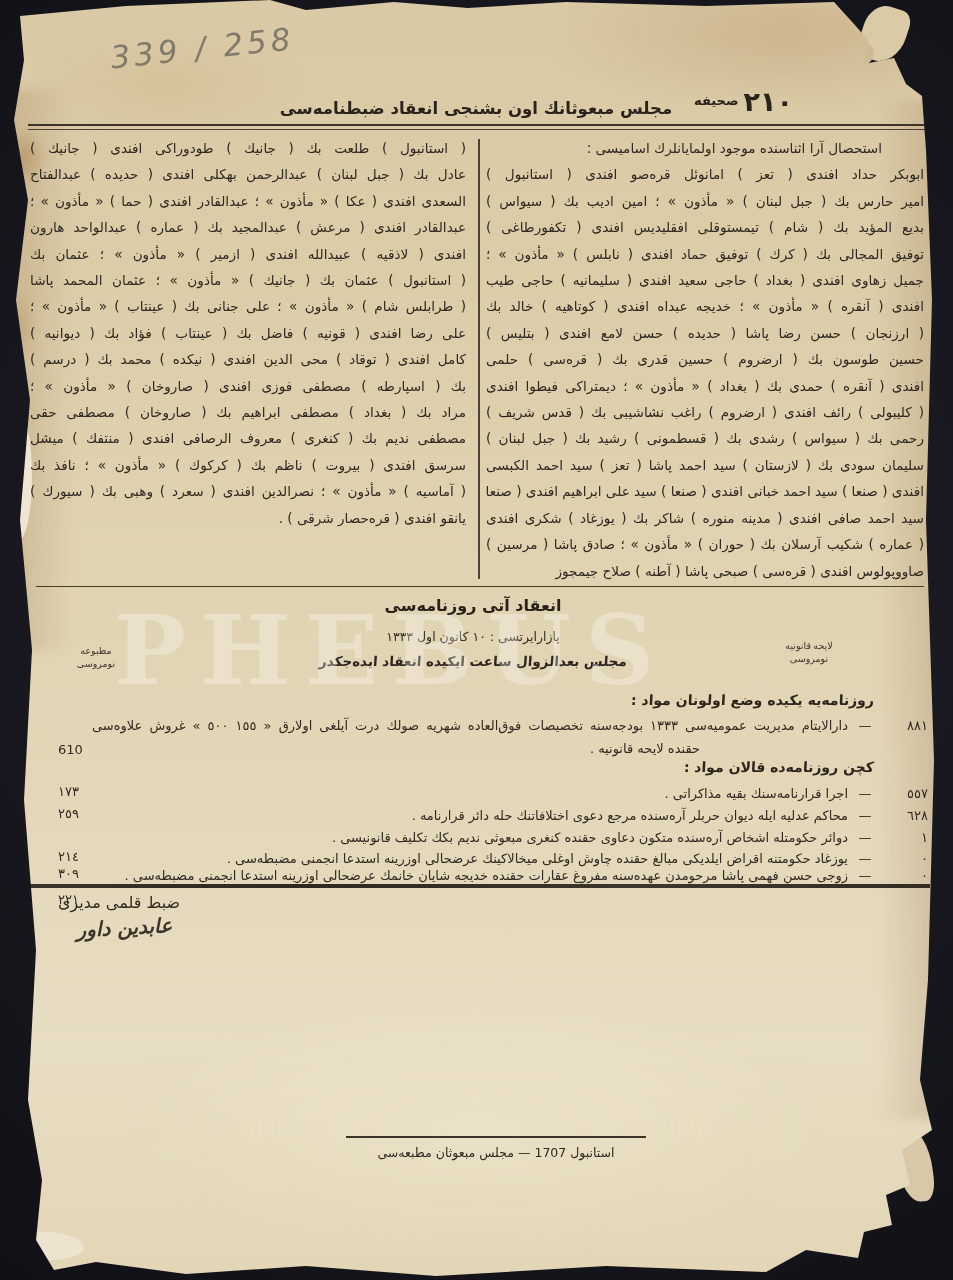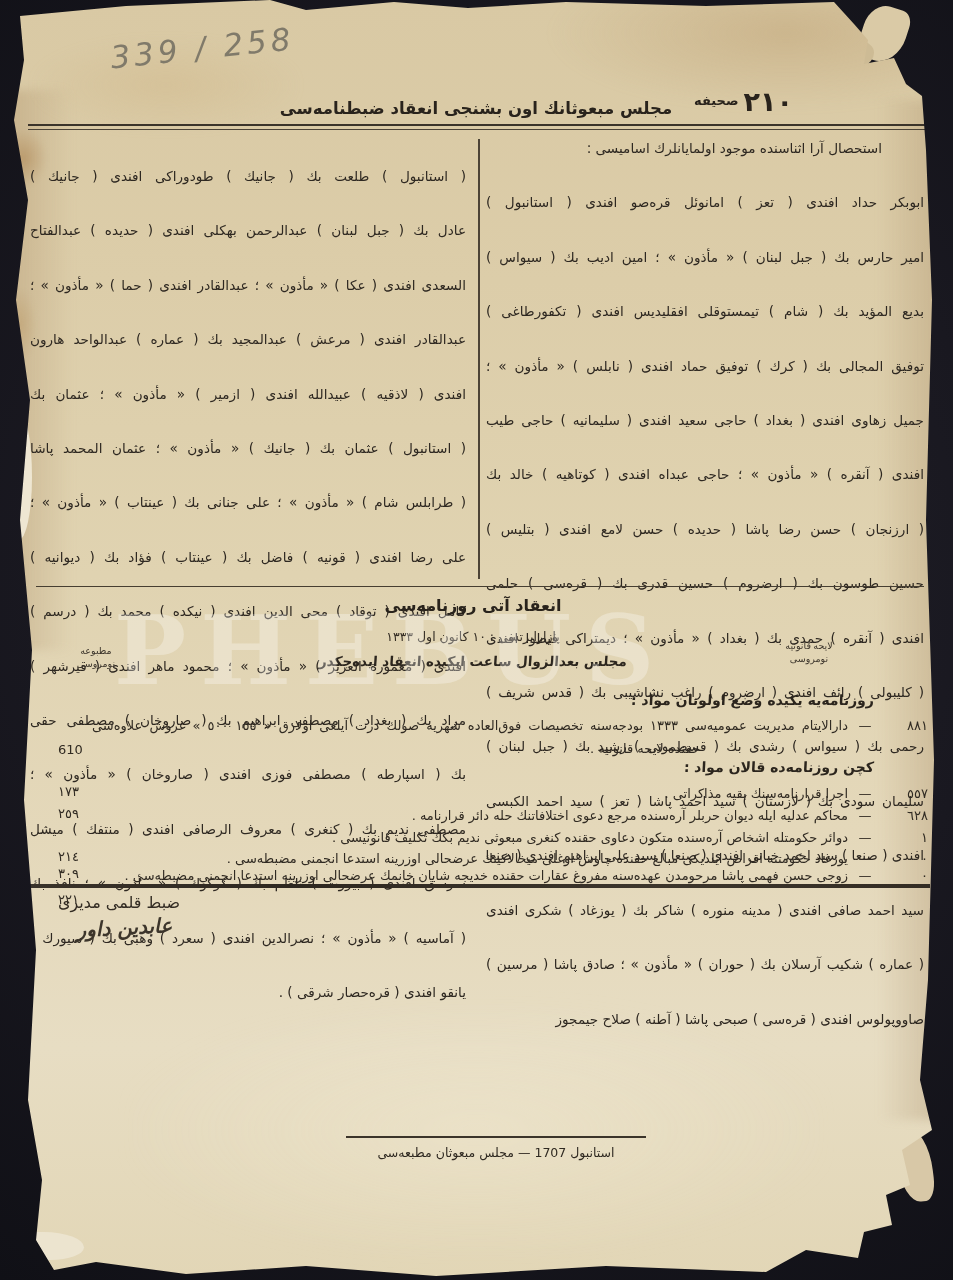--- a/index.html
+++ b/index.html
@@ -48,21 +48,21 @@
   .hdr-page .lbl{font-size:13px;font-weight:bold;vertical-align:6px;}
   .hdr-page .num{font-size:27px;font-weight:bold;letter-spacing:2px;}
   .rule-double{position:absolute;left:22px;right:12px;top:124px;height:3px;
     border-top:2.5px solid #3b342a;border-bottom:1.5px solid #4a4236;}
   
   .cols{position:absolute;left:22px;right:12px;top:135px;height:450px;}
   .divider{position:absolute;left:450px;top:4px;width:2px;height:440px;background:#4c4336;}
   .col{position:absolute;top:0;direction:rtl;font-size:13.6px;line-height:26.4px;color:#2e2821;overflow:hidden;}
   .col-right{right:4px;width:438px;}
   .col-left{left:2px;width:436px;}
-  .nline{text-align:justify;text-align-last:justify;white-space:nowrap;margin-top:28px;}
+  .nline{text-align:justify;text-align-last:justify;white-space:nowrap;}
   .nline.noj{text-align:right;text-align-last:right;}
   .intro{text-align:right;padding-right:42px;white-space:nowrap;}
   .rule-mid{position:absolute;left:30px;right:16px;top:586px;height:0;border-top:1.8px solid #463e31;}
   
   .ag-head{position:absolute;left:0;right:0;top:596px;text-align:center;direction:rtl;
     font-size:16px;font-weight:bold;color:#29231c;}
   .ag-date{position:absolute;left:0;right:0;top:629px;text-align:center;direction:rtl;font-size:12.5px;color:#332c23;}
   .ag-session{position:absolute;left:0;right:0;top:653px;text-align:center;direction:rtl;
     font-size:13.5px;font-weight:bold;color:#2c261e;transform:skewX(-4deg);}
   .mlabel{position:absolute;font-size:9.5px;line-height:13px;direction:rtl;text-align:center;color:#3a332a;}
@@ -130,21 +130,21 @@
     <div class="rule-double"></div>
 
     <div class="cols">
       <div class="col col-right">
         <div class="intro">استحصال آرا اثناسنده موجود اولمايانلرك اساميسى :</div>
         <div class="nline">ابوبكر حداد افندى ( تعز ) امانوئل قره‌صو افندى ( استانبول )</div>
         <div class="nline">امير حارس بك ( جبل لبنان ) « مأذون » ؛ امين اديب بك ( سيواس )</div>
         <div class="nline">بديع المؤيد بك ( شام ) تيمستوقلى افقليديس افندى ( تكفورطاغى )</div>
         <div class="nline">توفيق المجالى بك ( كرك ) توفيق حماد افندى ( نابلس ) « مأذون » ؛</div>
         <div class="nline">جميل زهاوى افندى ( بغداد ) حاجى سعيد افندى ( سليمانيه ) حاجى طيب</div>
-        <div class="nline">افندى ( آنقره ) « مأذون » ؛ حاجى عبداه افندى ( كوتاهيه ) خالد بك</div>
+        <div class="nline">افندى ( آنقره ) « مأذون » ؛ خديجه عبداه افندى ( كوتاهيه ) خالد بك</div>
         <div class="nline">( ارزنجان ) حسن رضا پاشا ( حديده ) حسن لامع افندى ( بتليس )</div>
         <div class="nline">حسين طوسون بك ( ارضروم ) حسين قدرى بك ( قره‌سى ) حلمى</div>
         <div class="nline">افندى ( آنقره ) حمدى بك ( بغداد ) « مأذون » ؛ ديمتراكى فيطوا افندى</div>
         <div class="nline">( كليبولى ) رائف افندى ( ارضروم ) راغب نشاشيبى بك ( قدس شريف )</div>
         <div class="nline">رحمى بك ( سيواس ) رشدى بك ( قسطمونى ) رشيد بك ( جبل لبنان )</div>
         <div class="nline">سليمان سودى بك ( لازستان ) سيد احمد پاشا ( تعز ) سيد احمد الكبسى</div>
         <div class="nline">افندى ( صنعا ) سيد احمد خبانى افندى ( صنعا ) سيد على ابراهيم افندى ( صنعا )</div>
         <div class="nline">سيد احمد صافى افندى ( مدينه منوره ) شاكر بك ( يوزغاد ) شكرى افندى</div>
         <div class="nline">( عماره ) شكيب آرسلان بك ( حوران ) « مأذون » ؛ صادق پاشا ( مرسين )</div>
         <div class="nline noj">صاووپولوس افندى ( قره‌سى ) صبحى پاشا ( آطنه ) صلاح جيمجوز</div>
@@ -153,23 +153,22 @@
       <div class="col col-left">
         <div class="nline">( استانبول ) طلعت بك ( جانيك ) طودوراكى افندى ( جانيك )</div>
         <div class="nline">عادل بك ( جبل لبنان ) عبدالرحمن بهكلى افندى ( حديده ) عبدالفتاح</div>
         <div class="nline">السعدى افندى ( عكا ) « مأذون » ؛ عبدالقادر افندى ( حما ) « مأذون » ؛</div>
         <div class="nline">عبدالقادر افندى ( مرعش ) عبدالمجيد بك ( عماره ) عبدالواحد هارون</div>
         <div class="nline">افندى ( لاذقيه ) عبيدالله افندى ( ازمير ) « مأذون » ؛ عثمان بك</div>
         <div class="nline">( استانبول ) عثمان بك ( جانيك ) « مأذون » ؛ عثمان المحمد پاشا</div>
         <div class="nline">( طرابلس شام ) « مأذون » ؛ على جنانى بك ( عينتاب ) « مأذون » ؛</div>
         <div class="nline">على رضا افندى ( قونيه ) فاضل بك ( عينتاب ) فؤاد بك ( ديوانيه )</div>
         <div class="nline">كامل افندى ( توقاد ) محى الدين افندى ( نيكده ) محمد بك ( درسم )</div>
-        <div class="nline">افندى ( معمورة العزيز ) « مأذون » ؛ محمود ماهر افندى ( قيرشهر )</div>
+        <div class="nline">بك ( اسپارطه ) مصطفى فوزى افندى ( صاروخان ) « مأذون » ؛</div>
         <div class="nline">مراد بك ( بغداد ) مصطفى ابراهيم بك ( صاروخان ) مصطفى حقى</div>
-        <div class="nline">بك ( اسپارطه ) مصطفى فوزى افندى ( صاروخان ) « مأذون » ؛</div>
         <div class="nline">مصطفى نديم بك ( كنغرى ) معروف الرصافى افندى ( منتفك ) ميشل</div>
         <div class="nline">سرسق افندى ( بيروت ) ناظم بك ( كركوك ) « مأذون » ؛ نافذ بك</div>
         <div class="nline">( آماسيه ) « مأذون » ؛ نصرالدين افندى ( سعرد ) وهبى بك ( سيورك )</div>
         <div class="nline noj">يانقو افندى ( قره‌حصار شرقى ) .</div>
       </div>
     </div>
     <div class="rule-mid"></div>
 
     <div class="ag-head">انعقاد آتى روزنامه‌سى</div>
     <div class="ag-date">پازارايرتسى : ١٠ كانون اول ١٣٣٣</div>

